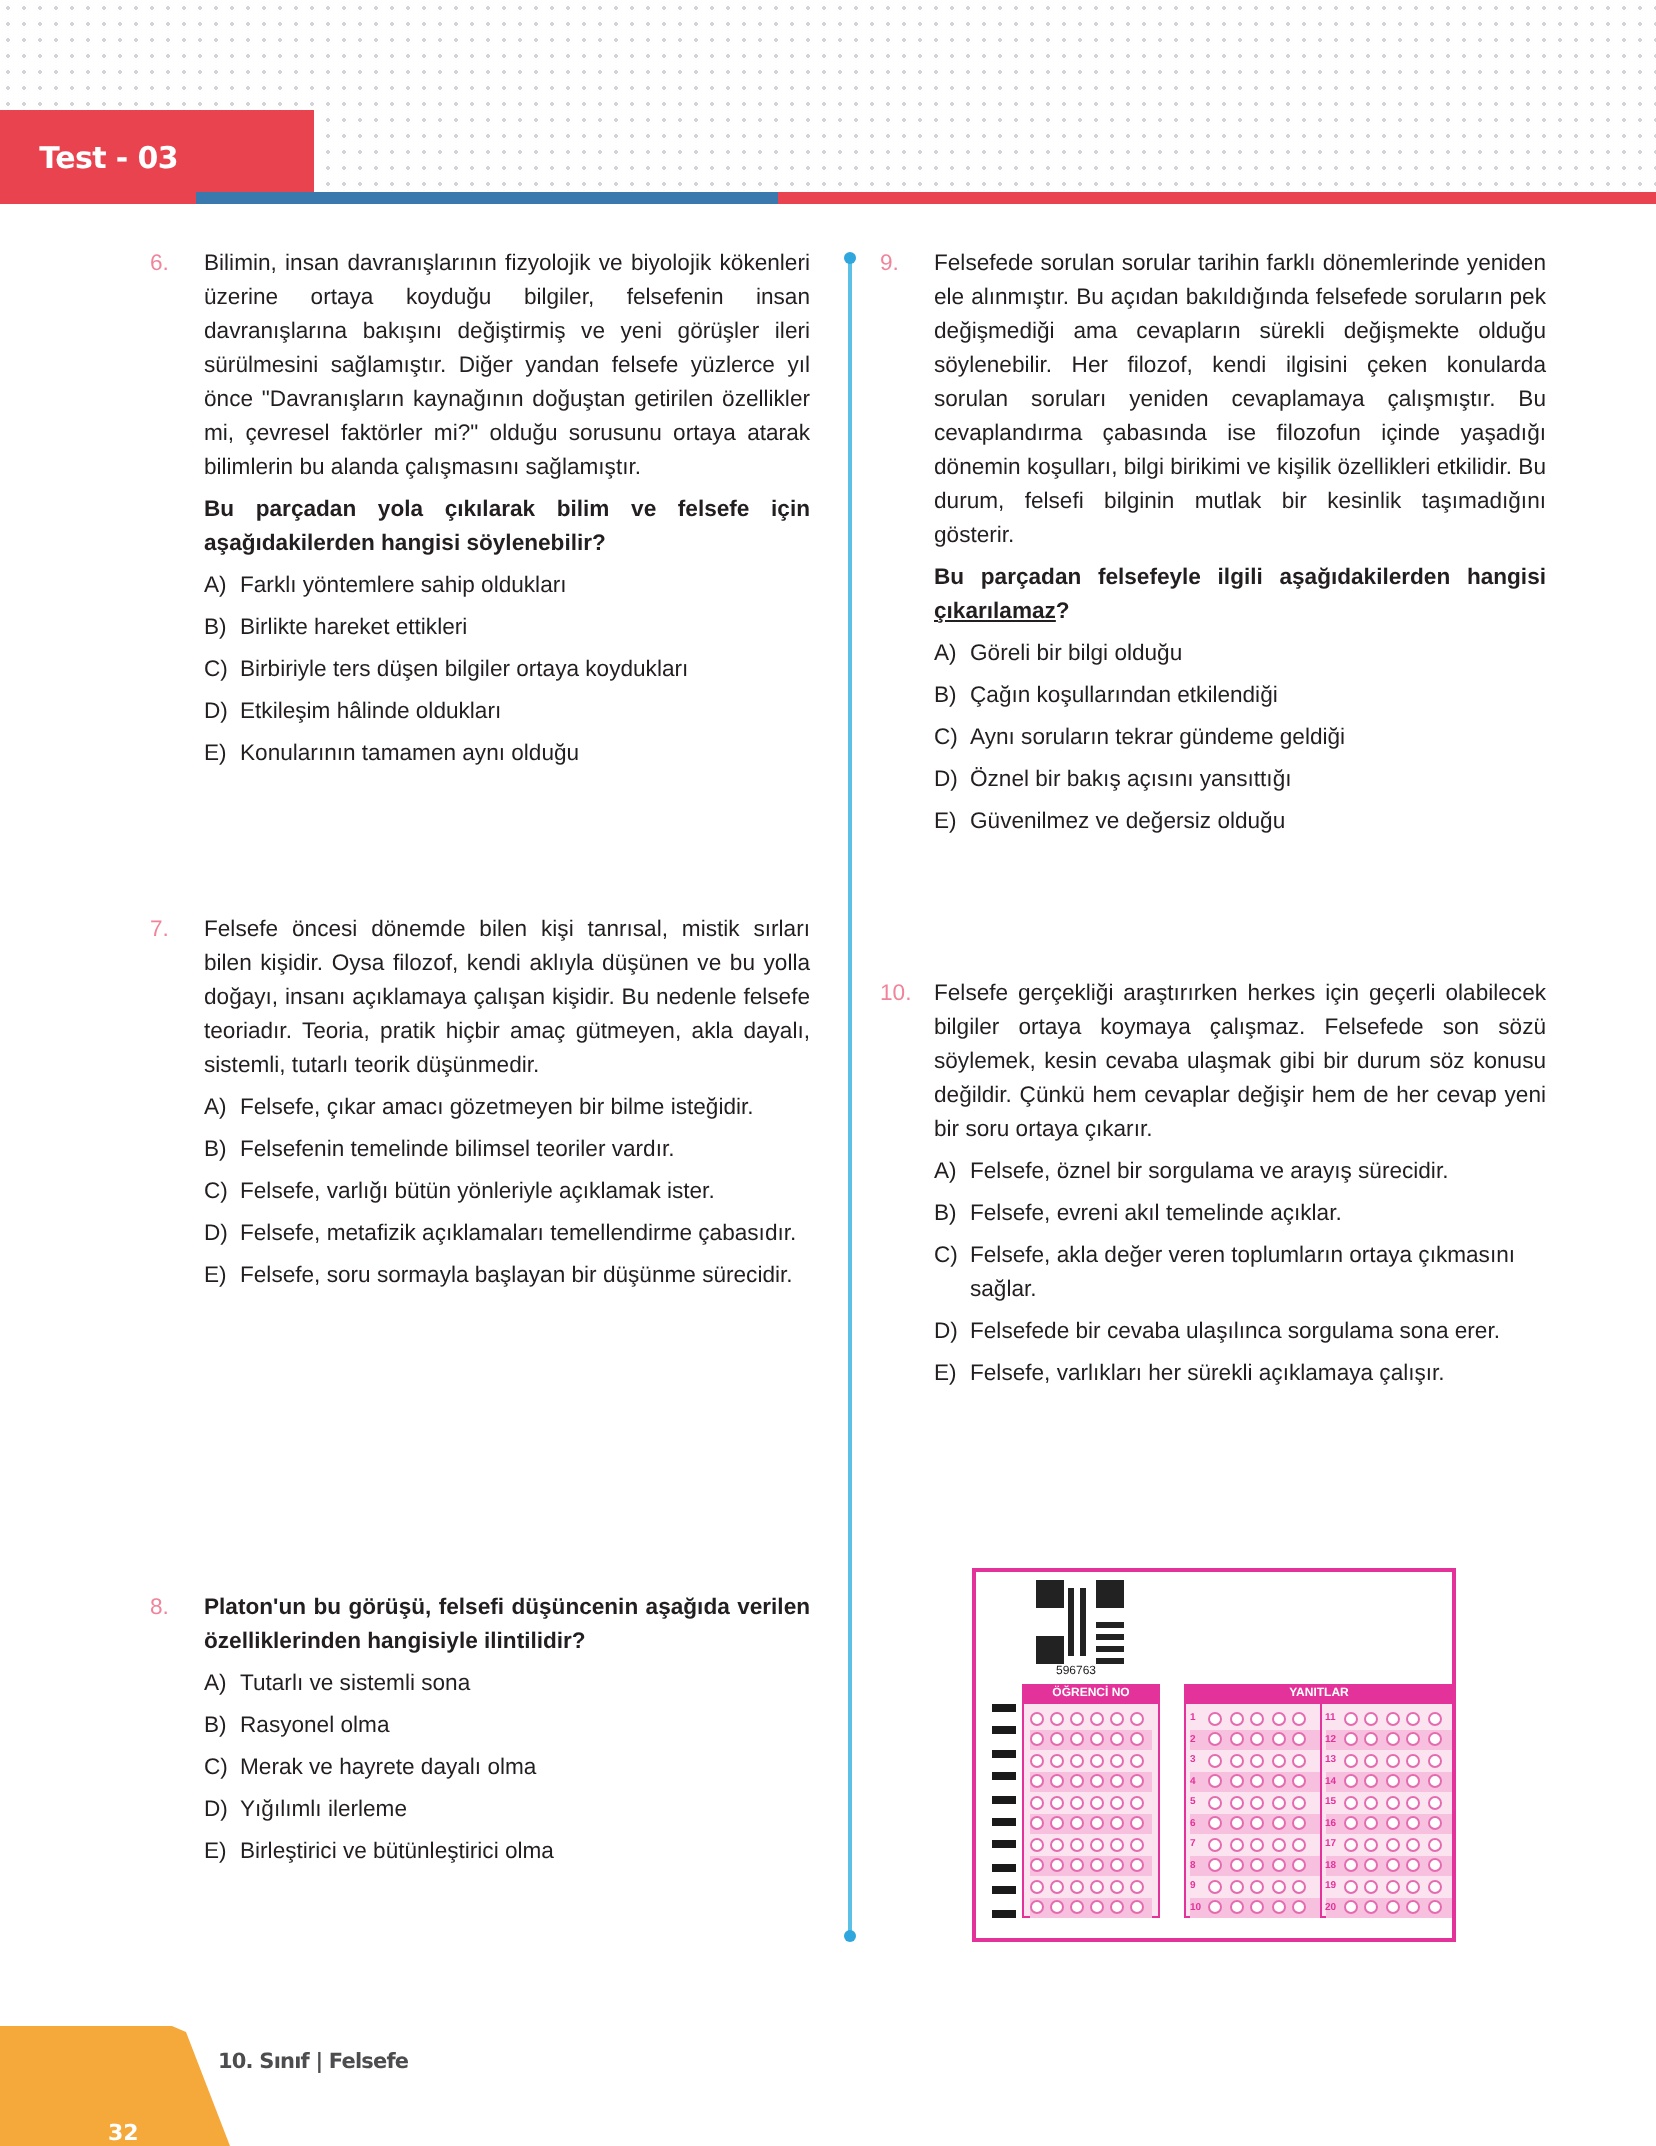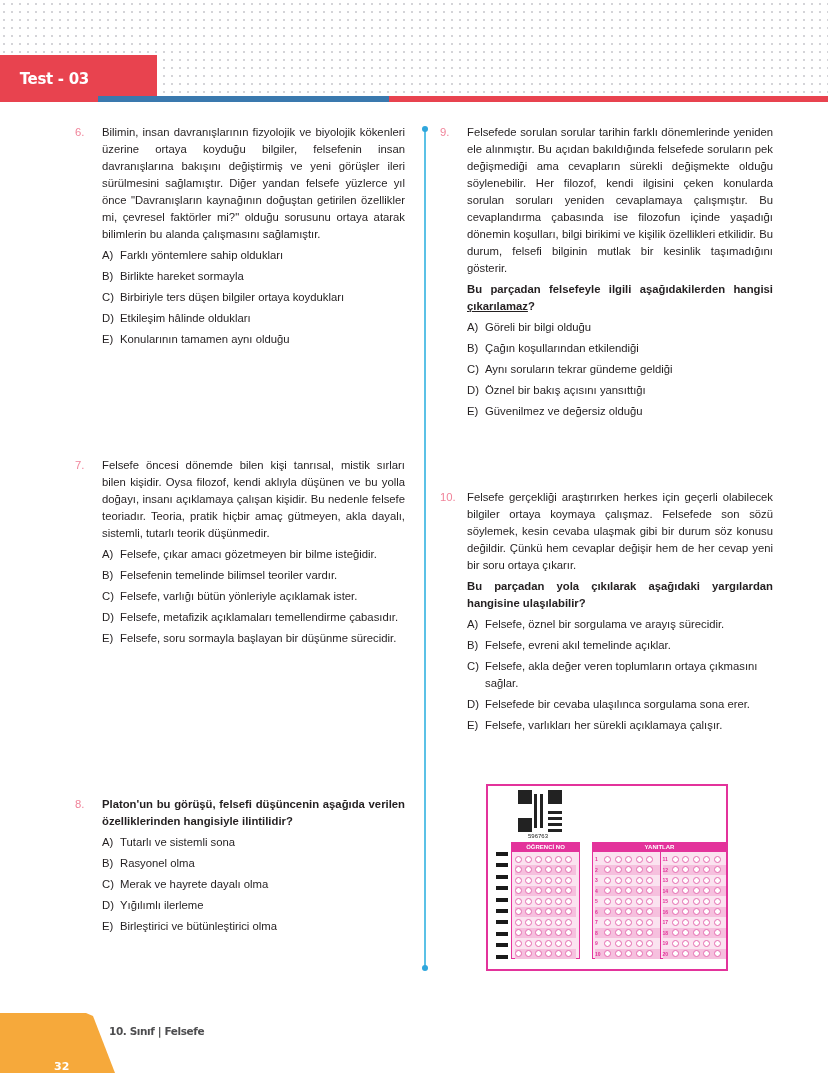--- a/index.html
+++ b/index.html
@@ -109,28 +109,29 @@
   </div>
 <div class="hbar-blue"></div>
 <div class="hbar-red"></div>
 
 <div class="col col-left">
 
   <div class="q" style="top:124px; width:330px;">
     <span class="qnum">6.</span>
     <div class="qbody">
       <p class="qtext">Bilimin, insan davranışlarının fizyolojik ve biyolojik kökenleri üzerine ortaya koyduğu bilgiler, felsefenin insan davranışlarına bakışını değiştirmiş ve yeni görüşler ileri sürülmesini sağlamıştır. Diğer yandan felsefe yüzlerce yıl önce "Davranışların kaynağının doğuştan getirilen özellikler mi, çevresel faktörler mi?" olduğu sorusunu ortaya atarak bilimlerin bu alanda çalışmasını sağlamıştır.</p>
+      <p class="qprompt">Bu parçadan yola çıkılarak bilim ve felsefe için aşağıdakilerden hangisi söylenebilir?</p>
       <ul class="opts">
         <li class="opt">
             <span class="opt-letter">A)</span>
             <span class="opt-text">Farklı yöntemlere sahip oldukları</span>
           </li>
         <li class="opt">
             <span class="opt-letter">B)</span>
-            <span class="opt-text">Birlikte hareket sormayla</span>
+            <span class="opt-text">Birlikte hareket ettikleri</span>
           </li>
         <li class="opt">
             <span class="opt-letter">C)</span>
             <span class="opt-text">Birbiriyle ters düşen bilgiler ortaya koydukları</span>
           </li>
         <li class="opt">
             <span class="opt-letter">D)</span>
             <span class="opt-text">Etkileşim hâlinde oldukları</span>
           </li>
         <li class="opt">
@@ -233,21 +234,20 @@
             <span class="opt-text">Güvenilmez ve değersiz olduğu</span>
           </li>
       </ul>
     </div>
   </div>
 
   <div class="q" style="top:489px; width:333px;">
     <span class="qnum">10.</span>
     <div class="qbody">
       <p class="qtext">Felsefe gerçekliği araştırırken herkes için geçerli olabilecek bilgiler ortaya koymaya çalışmaz. Felsefede son sözü söylemek, kesin cevaba ulaşmak gibi bir durum söz konusu değildir. Çünkü hem cevaplar değişir hem de her cevap yeni bir soru ortaya çıkarır.</p>
-      <p class="qprompt">Bu parçadan yola çıkılarak aşağıdaki yargılardan hangisine ulaşılabilir?</p>
       <ul class="opts">
         <li class="opt">
             <span class="opt-letter">A)</span>
             <span class="opt-text">Felsefe, öznel bir sorgulama ve arayış sürecidir.</span>
           </li>
         <li class="opt">
             <span class="opt-letter">B)</span>
             <span class="opt-text">Felsefe, evreni akıl temelinde açıklar.</span>
           </li>
         <li class="opt">

